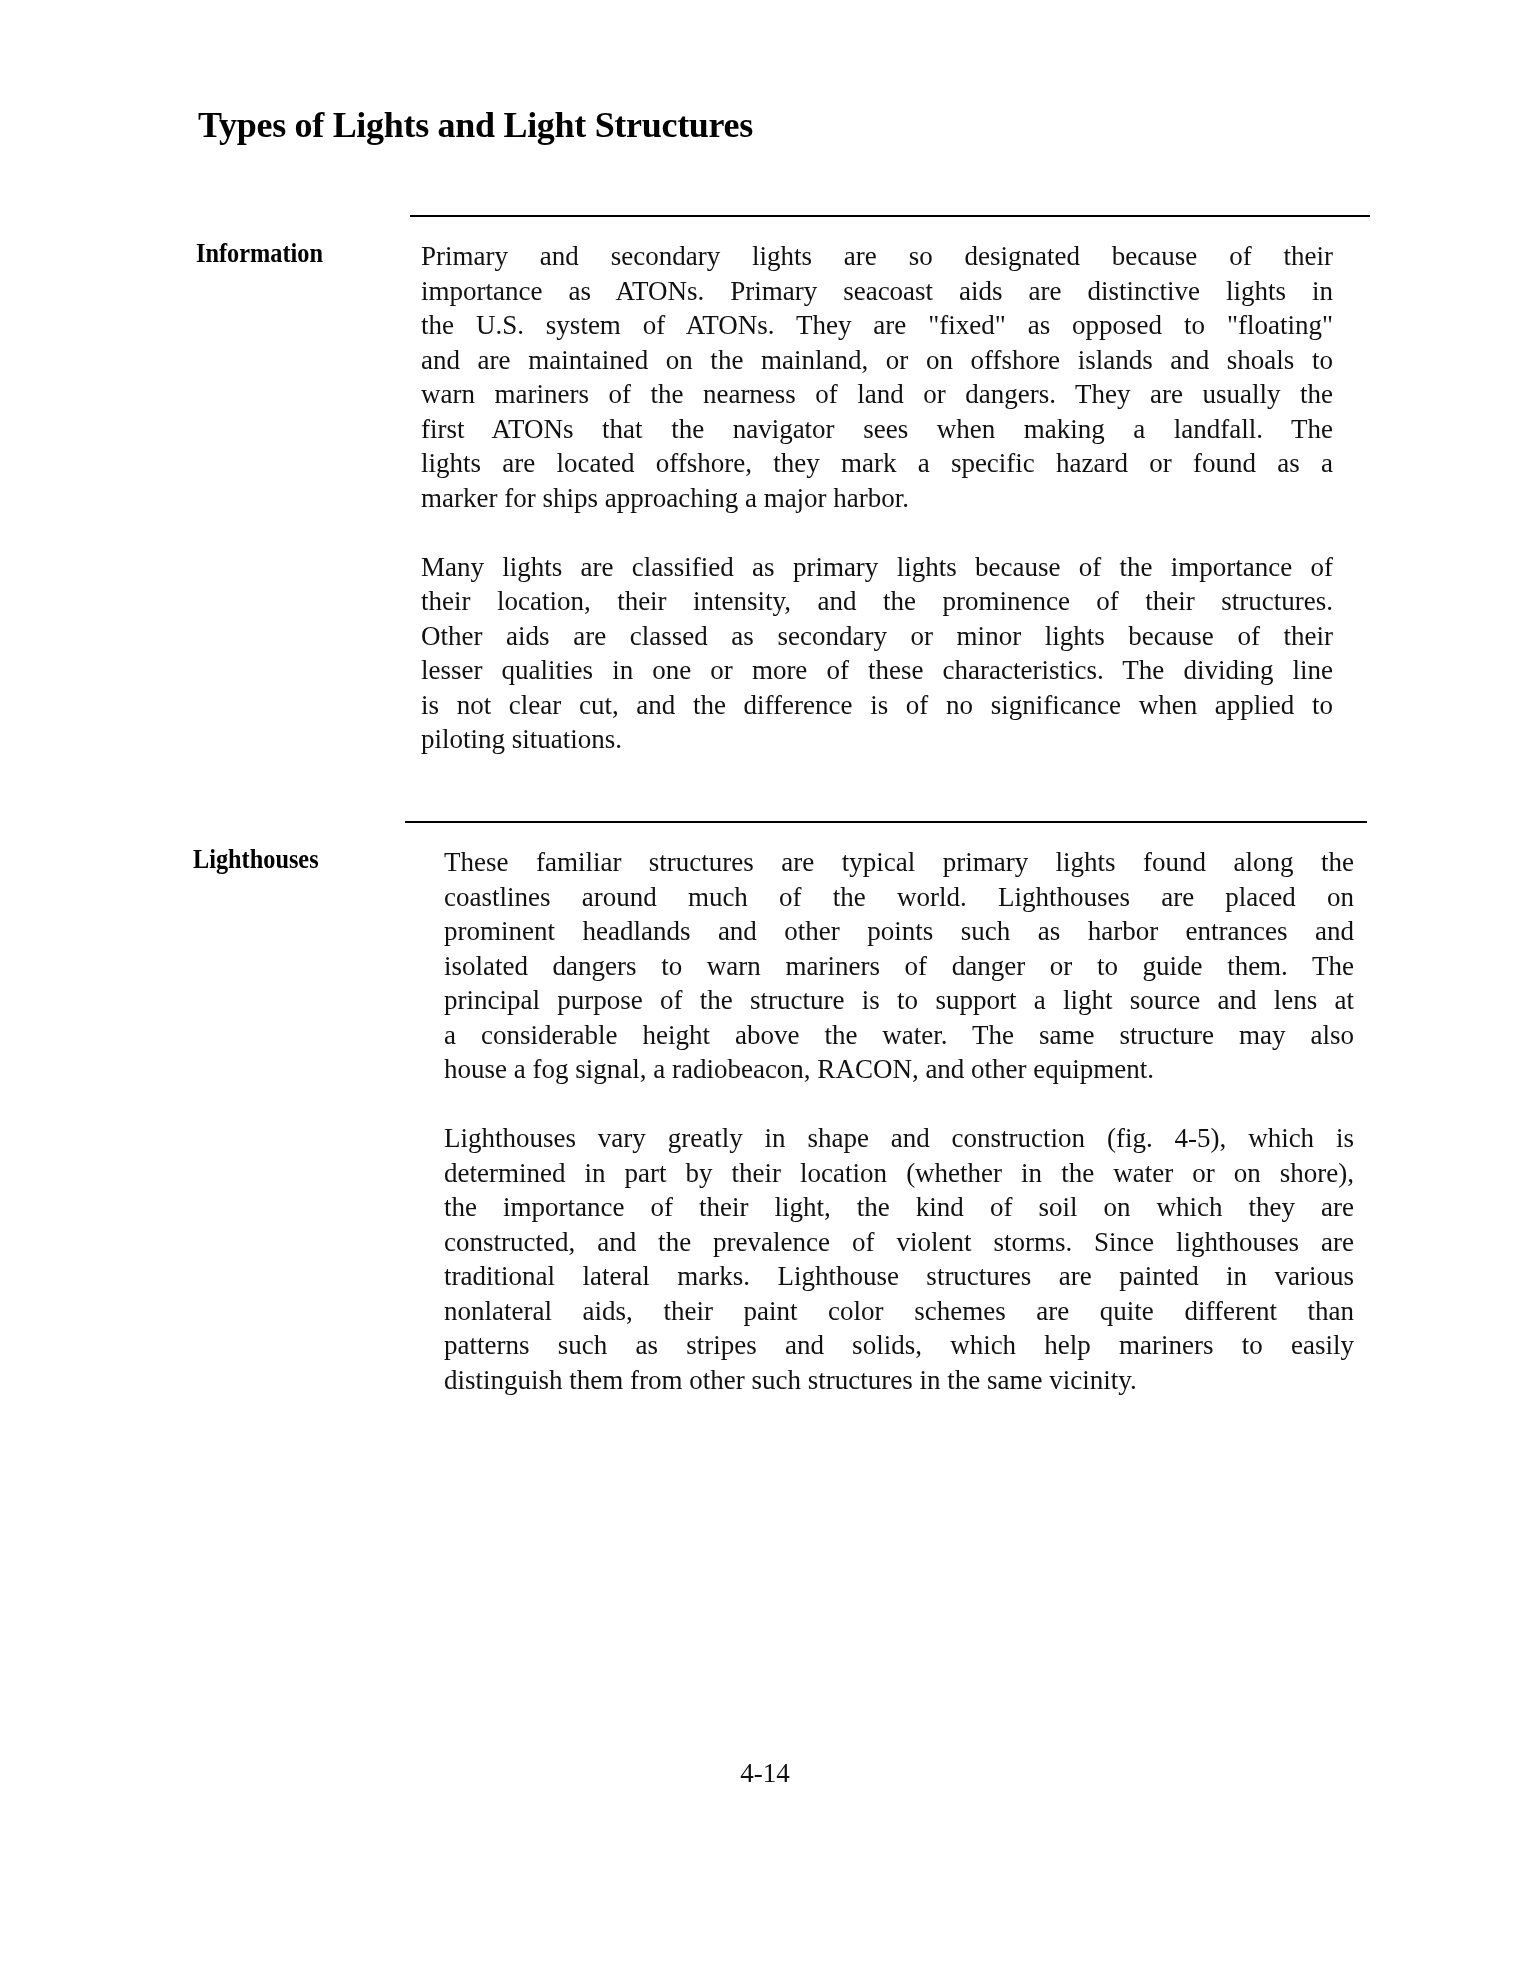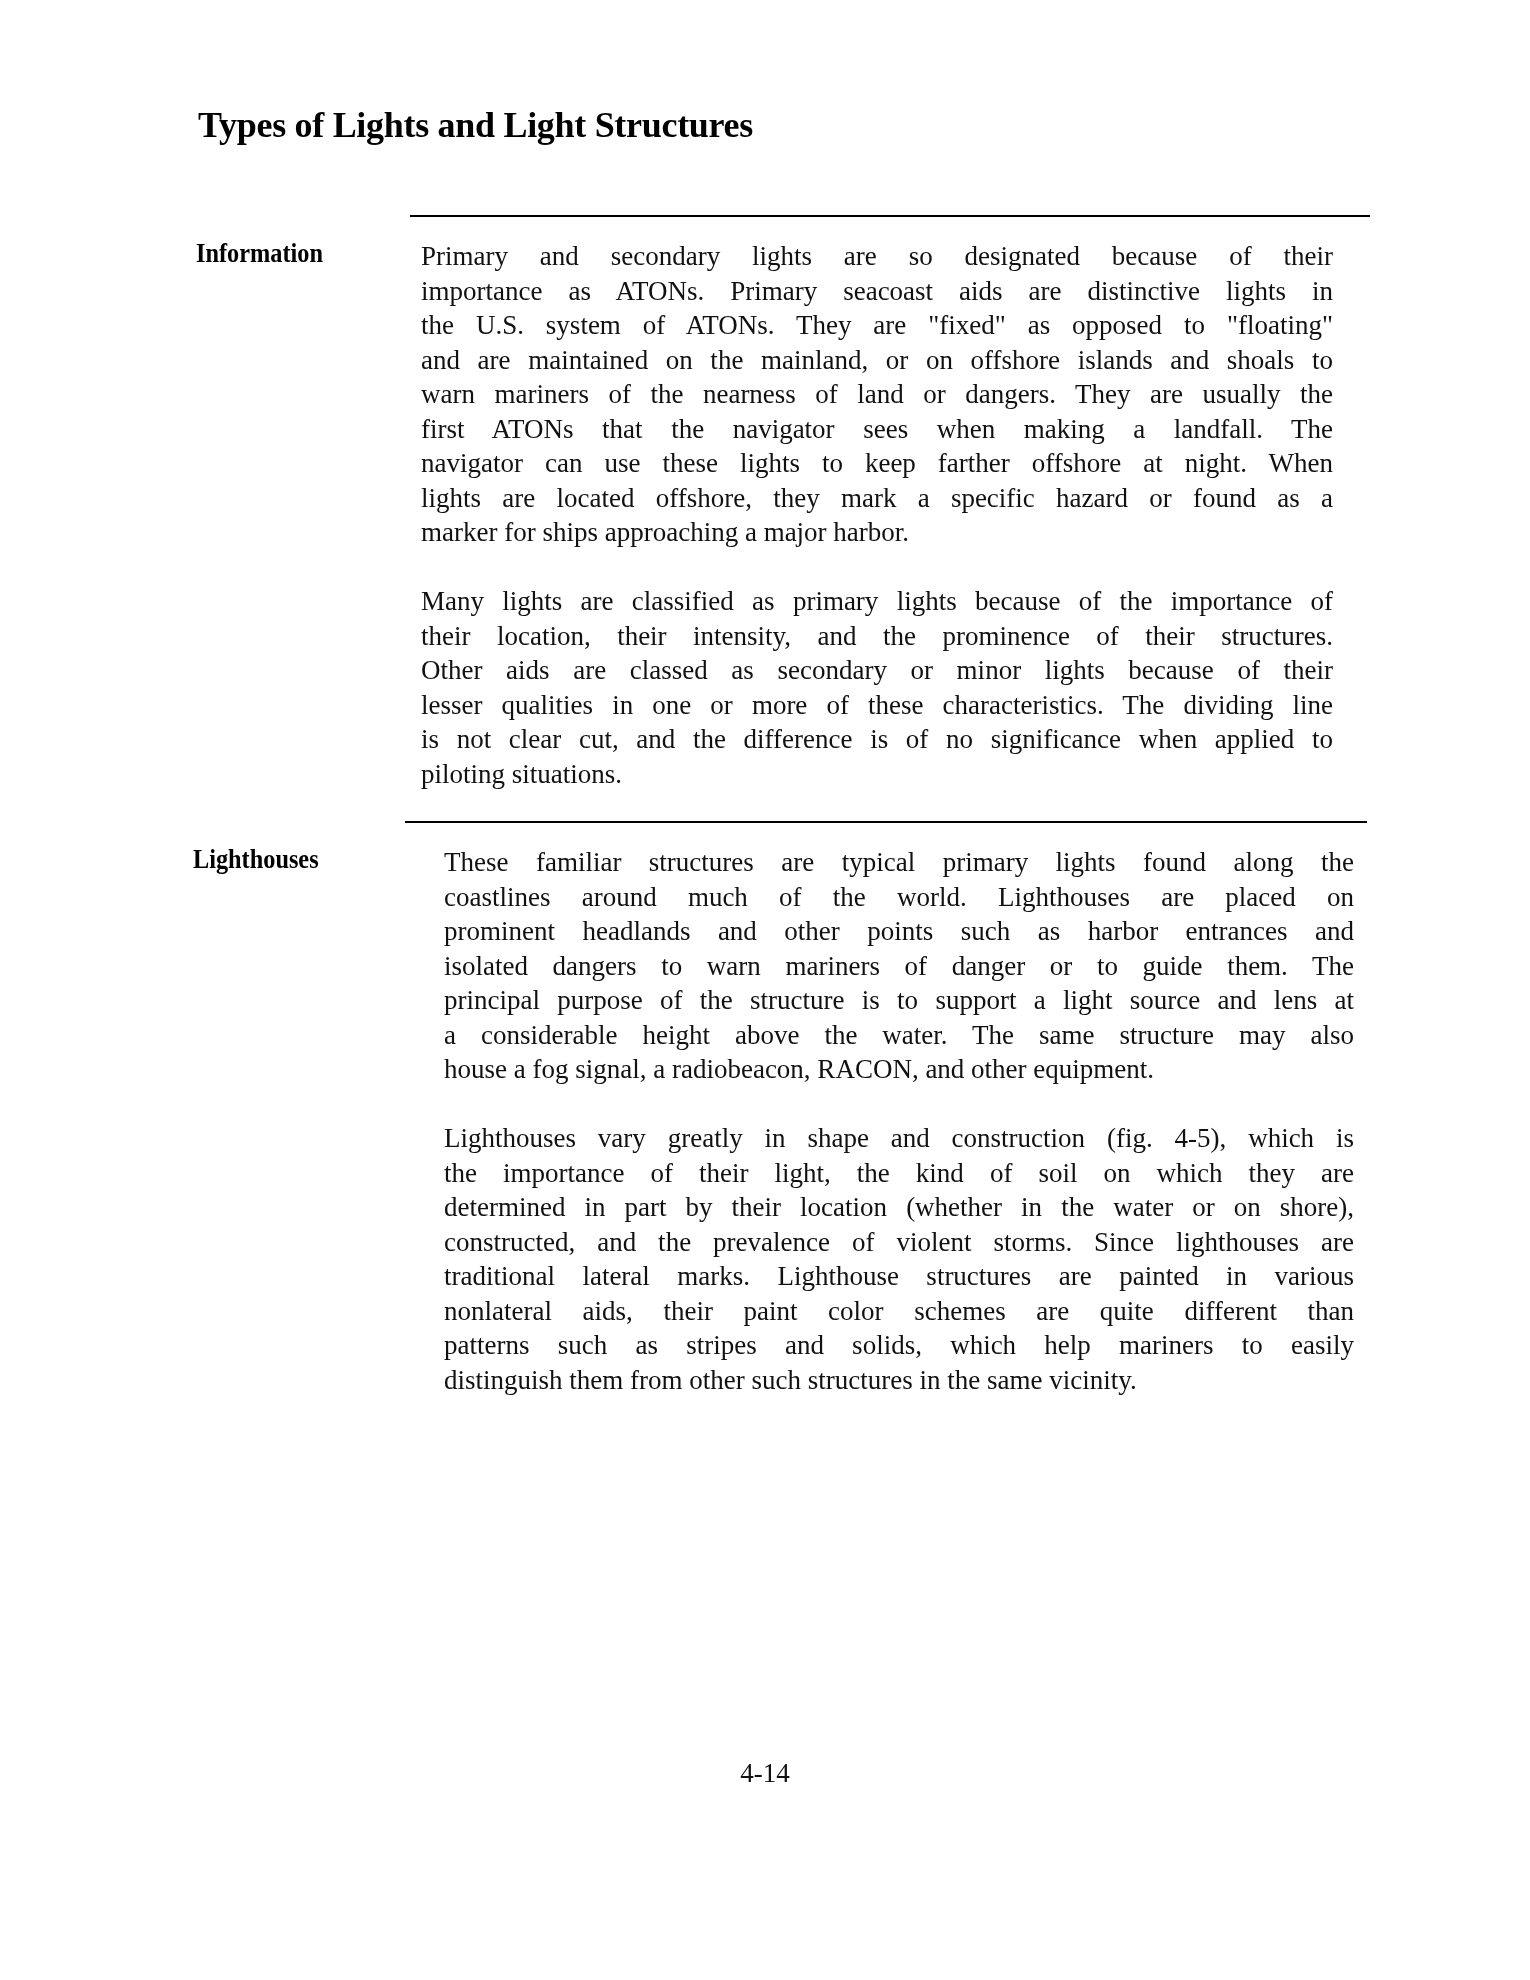--- a/index.html
+++ b/index.html
@@ -88,21 +88,20 @@
 <div class="rule rule-1"></div>
 <div class="section-label label-1">Information</div>
 <div class="section-body body-1">
   <p>
     <span class="line">Primary and secondary lights are so designated because of their</span>
     <span class="line">importance as ATONs. Primary seacoast aids are distinctive lights in</span>
     <span class="line">the U.S. system of ATONs. They are "fixed" as opposed to "floating"</span>
     <span class="line">and are maintained on the mainland, or on offshore islands and shoals to</span>
     <span class="line">warn mariners of the nearness of land or dangers. They are usually the</span>
     <span class="line">first ATONs that the navigator sees when making a landfall. The</span>
-    <span class="line">navigator can use these lights to keep farther offshore at night. When</span>
     <span class="line">lights are located offshore, they mark a specific hazard or found as a</span>
     <span class="line last">marker for ships approaching a major harbor.</span>
   </p>
   <p>
     <span class="line">Many lights are classified as primary lights because of the importance of</span>
     <span class="line">their location, their intensity, and the prominence of their structures.</span>
     <span class="line">Other aids are classed as secondary or minor lights because of their</span>
     <span class="line">lesser qualities in one or more of these characteristics.   The dividing line</span>
     <span class="line">is not clear cut, and the difference is of no significance when applied to</span>
     <span class="line last">piloting situations.</span>
@@ -116,22 +115,22 @@
     <span class="line">These familiar structures are typical primary lights found along the</span>
     <span class="line">coastlines around much of the world. Lighthouses are placed on</span>
     <span class="line">prominent headlands and other points such as harbor entrances and</span>
     <span class="line">isolated dangers to warn mariners of danger or to guide them. The</span>
     <span class="line">principal purpose of the structure is to support a light source and lens at</span>
     <span class="line">a considerable height above the water. The same structure may also</span>
     <span class="line last">house a fog signal, a radiobeacon, RACON, and other equipment.</span>
   </p>
   <p>
     <span class="line">Lighthouses vary greatly in shape and construction (fig. 4-5), which is</span>
+    <span class="line">determined in part by their location (whether in the water or on shore),</span>
     <span class="line">the importance of their light, the kind of soil on which they are</span>
-    <span class="line">determined in part by their location (whether in the water or on shore),</span>
     <span class="line">constructed, and the prevalence of violent storms. Since lighthouses are</span>
     <span class="line">traditional lateral marks. Lighthouse structures are painted in various</span>
     <span class="line">nonlateral aids, their paint color schemes are quite different than</span>
     <span class="line">patterns such as stripes and solids, which help mariners to easily</span>
     <span class="line last">distinguish them from other such structures in the same vicinity.</span>
   </p>
 </div>
 
 <div class="page-number">4-14</div>
 

